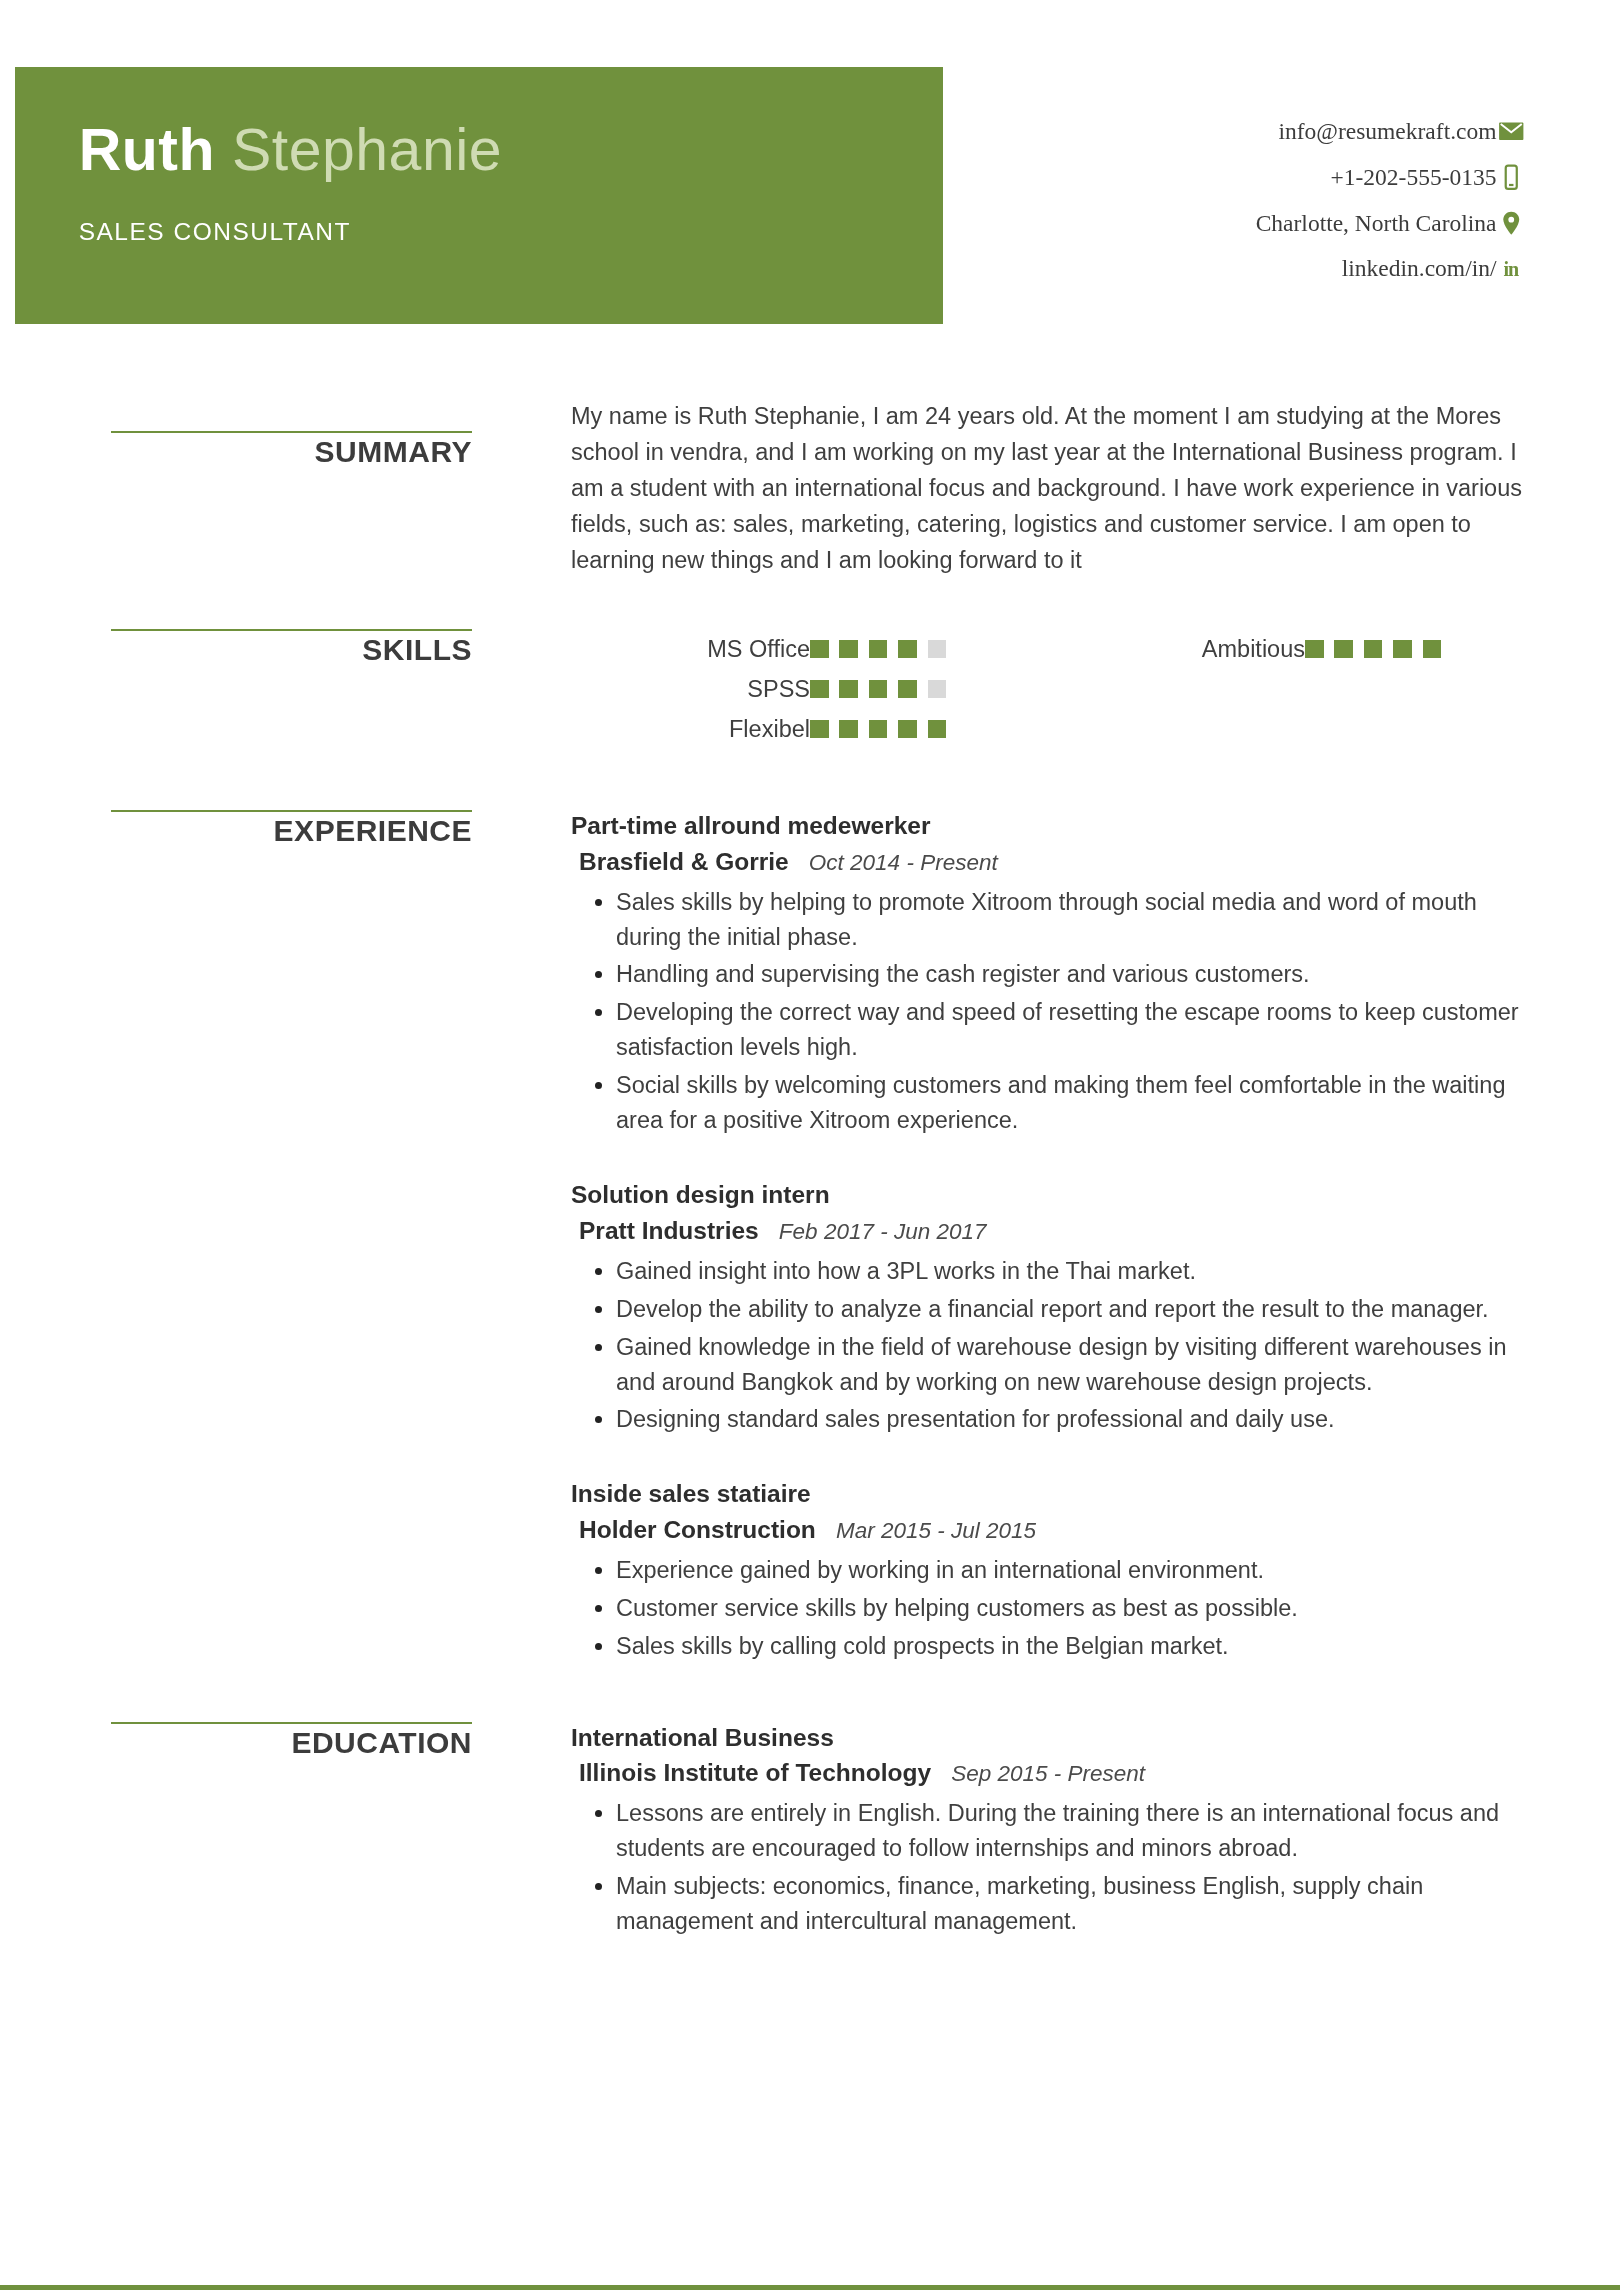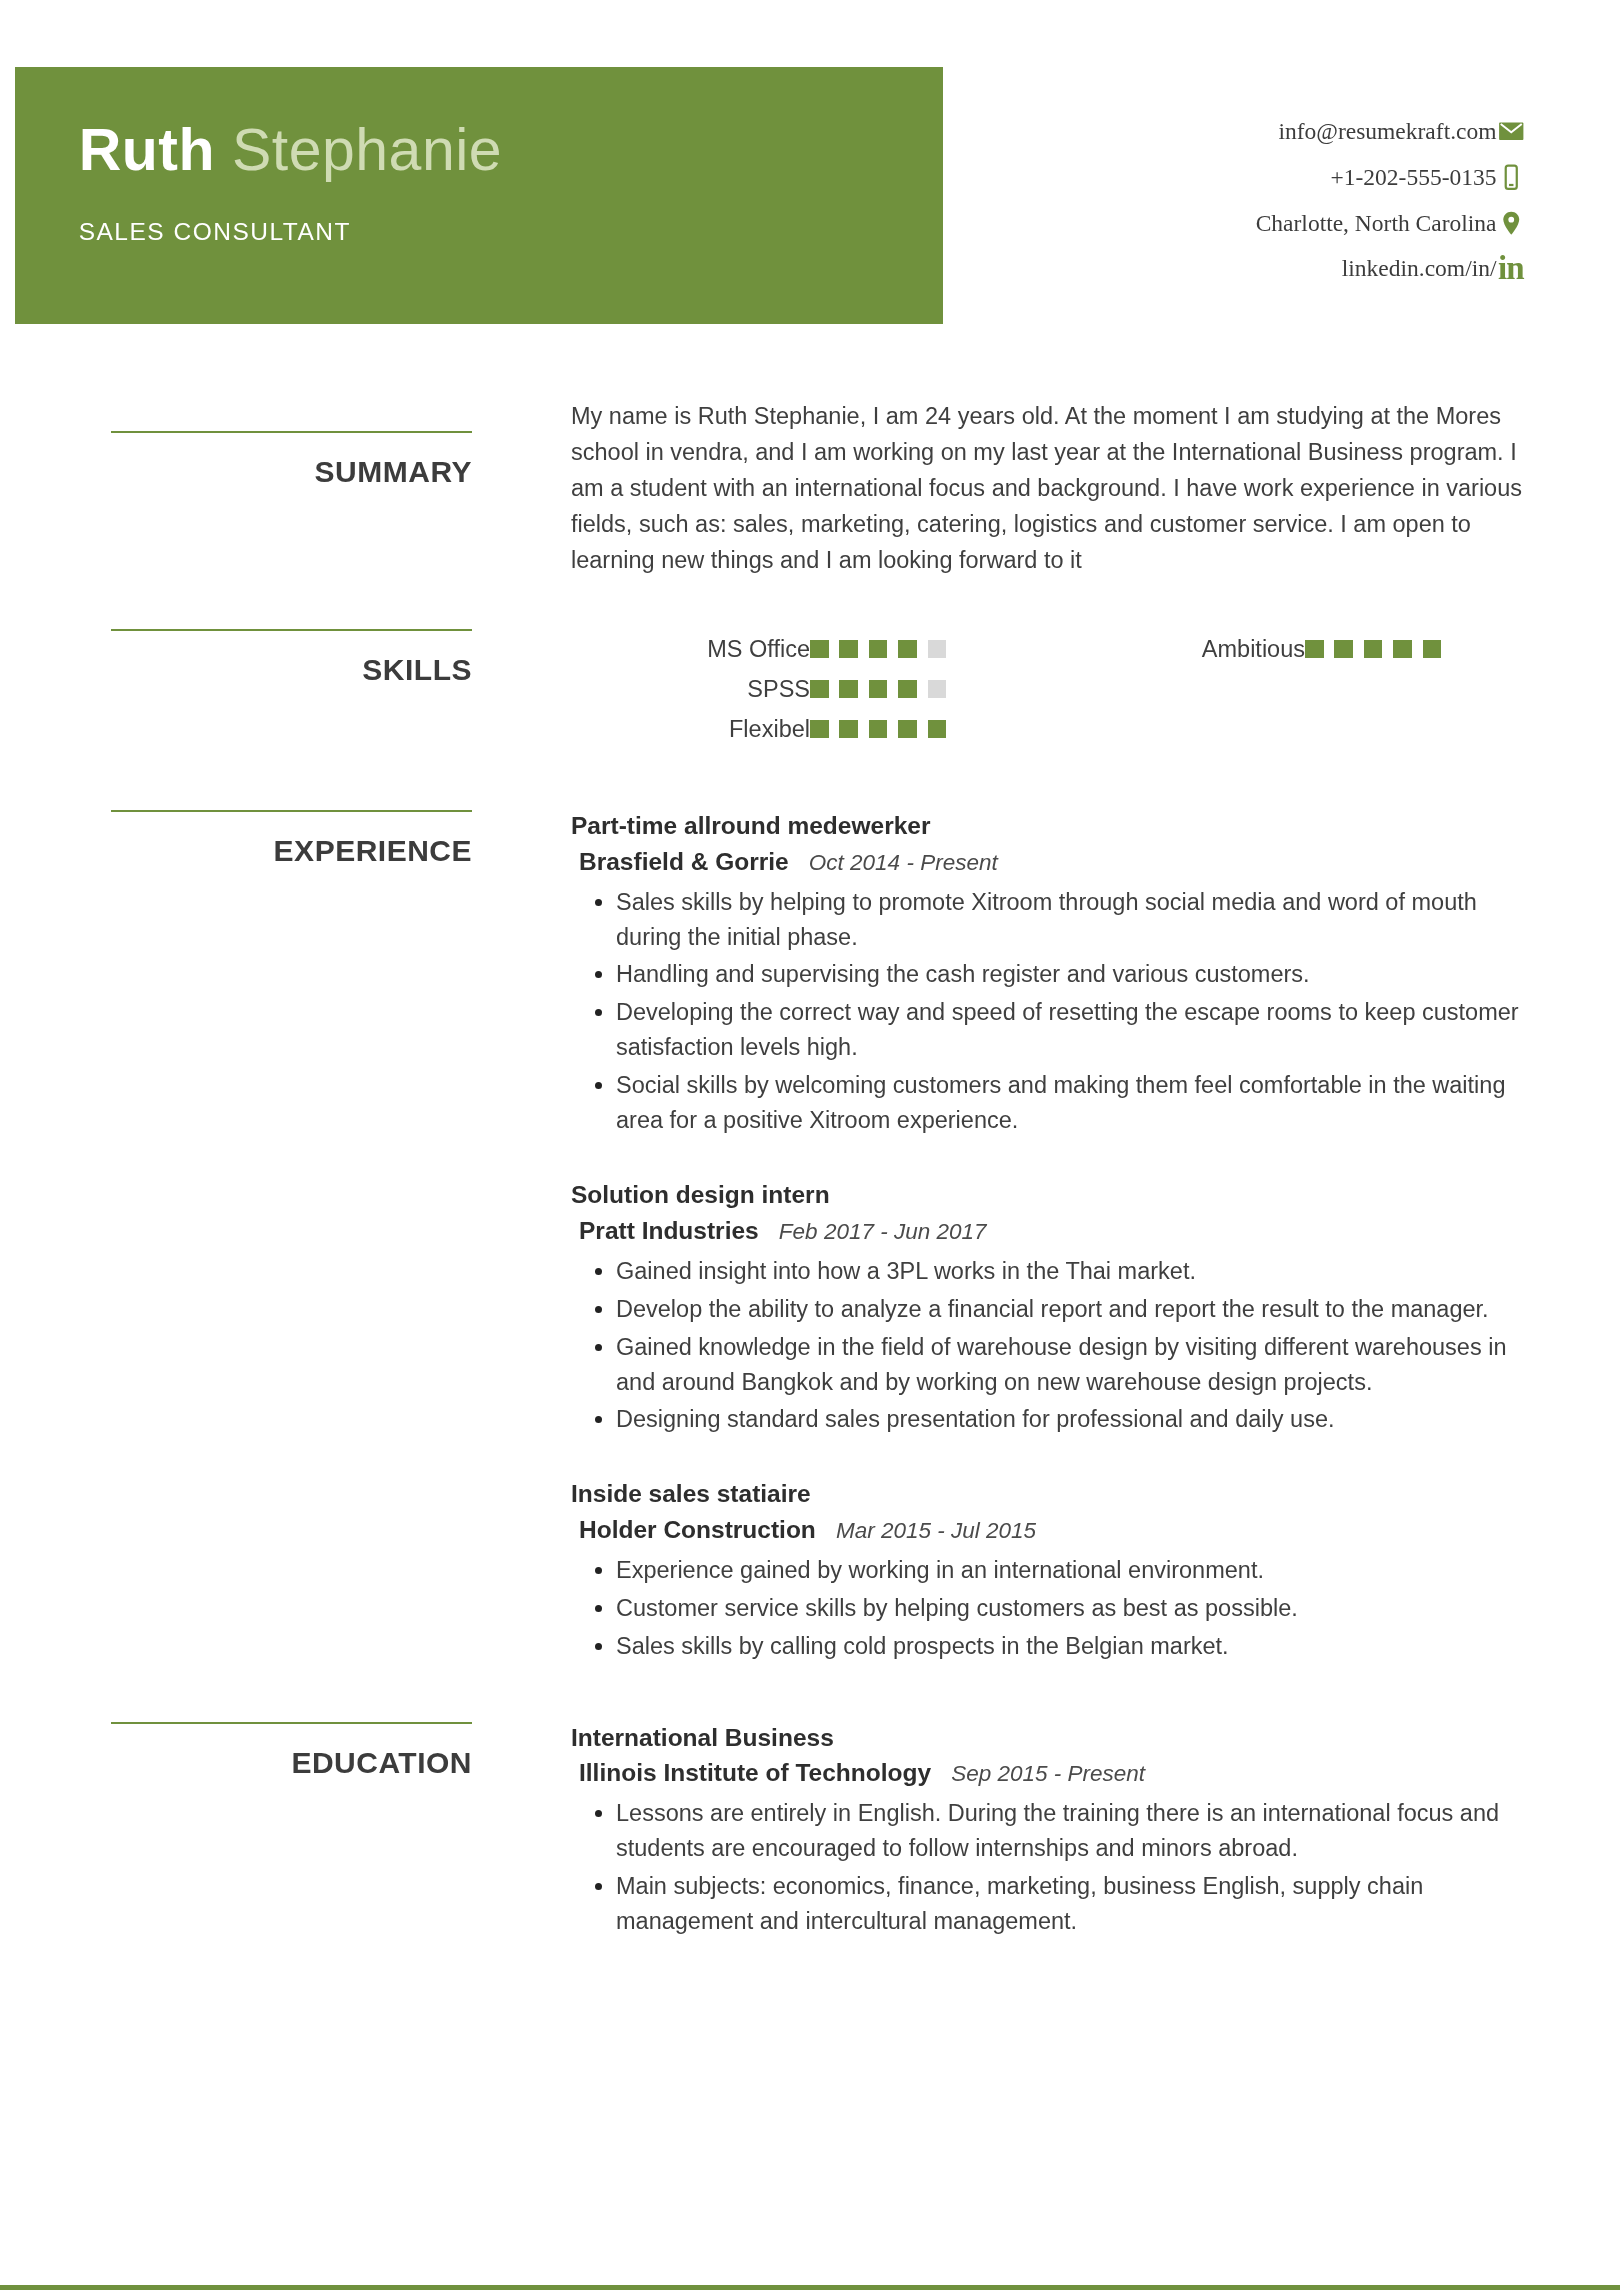--- a/index.html
+++ b/index.html
@@ -56,38 +56,38 @@
   .contact-icon {
     width: 26.5px; height: 26.5px;
     display: inline-flex;
     align-items: center;
     justify-content: center;
     flex: 0 0 26.5px;
   }
   .contact-icon svg { width: 26.5px; height: 26.5px; display: block; }
   .linkedin-glyph {
     font-weight: 800;
-    font-size: 33px;
+    font-size: 20px;
     color: #70913D;
     line-height: 1;
     letter-spacing: -1px;
   }
 
   
   .content { position: absolute; top: 398px; left: 0; right: 0; }
   .section {
     display: flex;
     margin: 0 88px 0 111px;
     column-gap: 99px;
   }
   .section-heading { flex: 0 0 361px; width: 361px; }
   .section-heading h2 {
     margin: 0;
     border-top: 2.9px solid #70913D;
-    padding-top: 22px;
+    padding-top: 2px;
     font-size: 30px;
     font-weight: 600;
     letter-spacing: 0.5px;
     color: #3c3c3c;
     text-align: right;
   }
   .section-body { flex: 1; min-width: 0; }
 
   .section-summary .section-heading h2 { margin-top: 33px; }
   .section-skills     { margin-top: 51px; }

